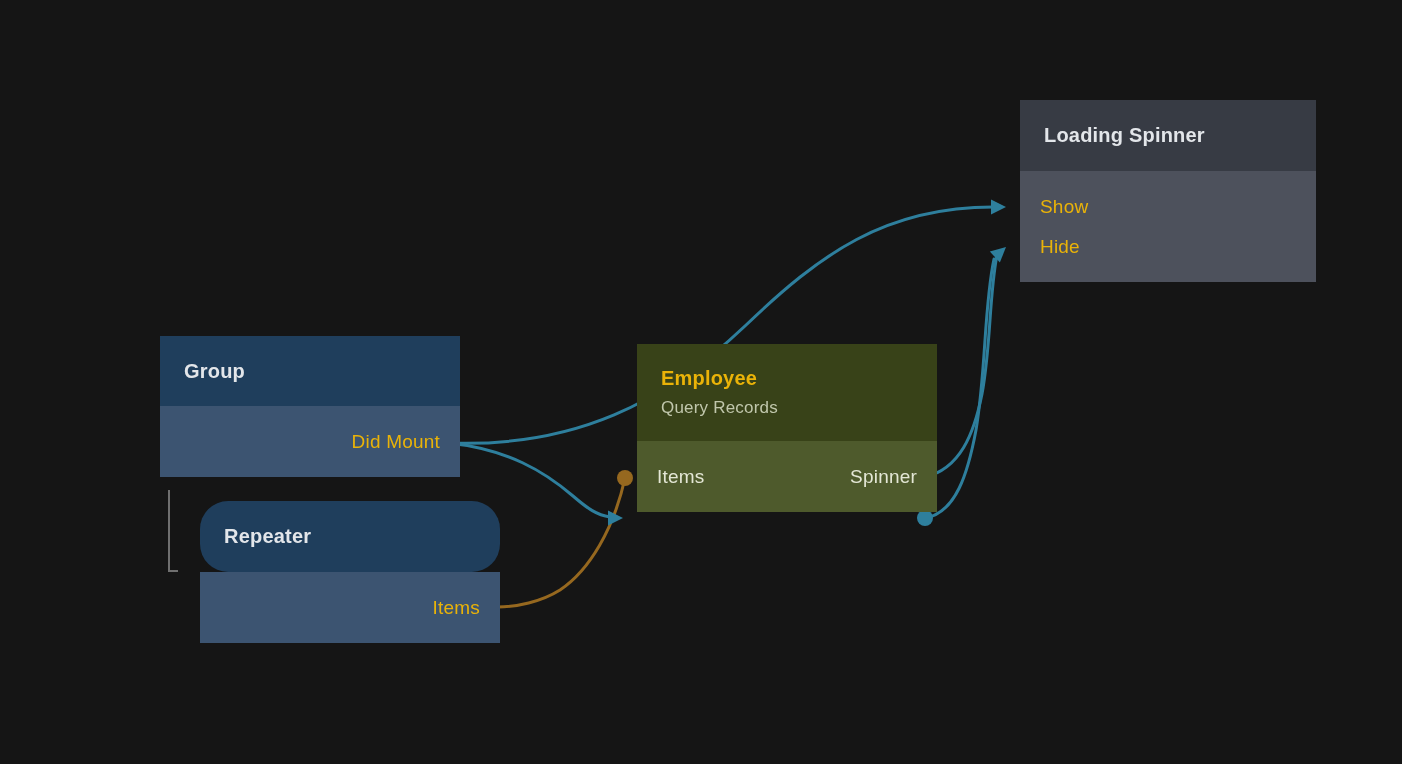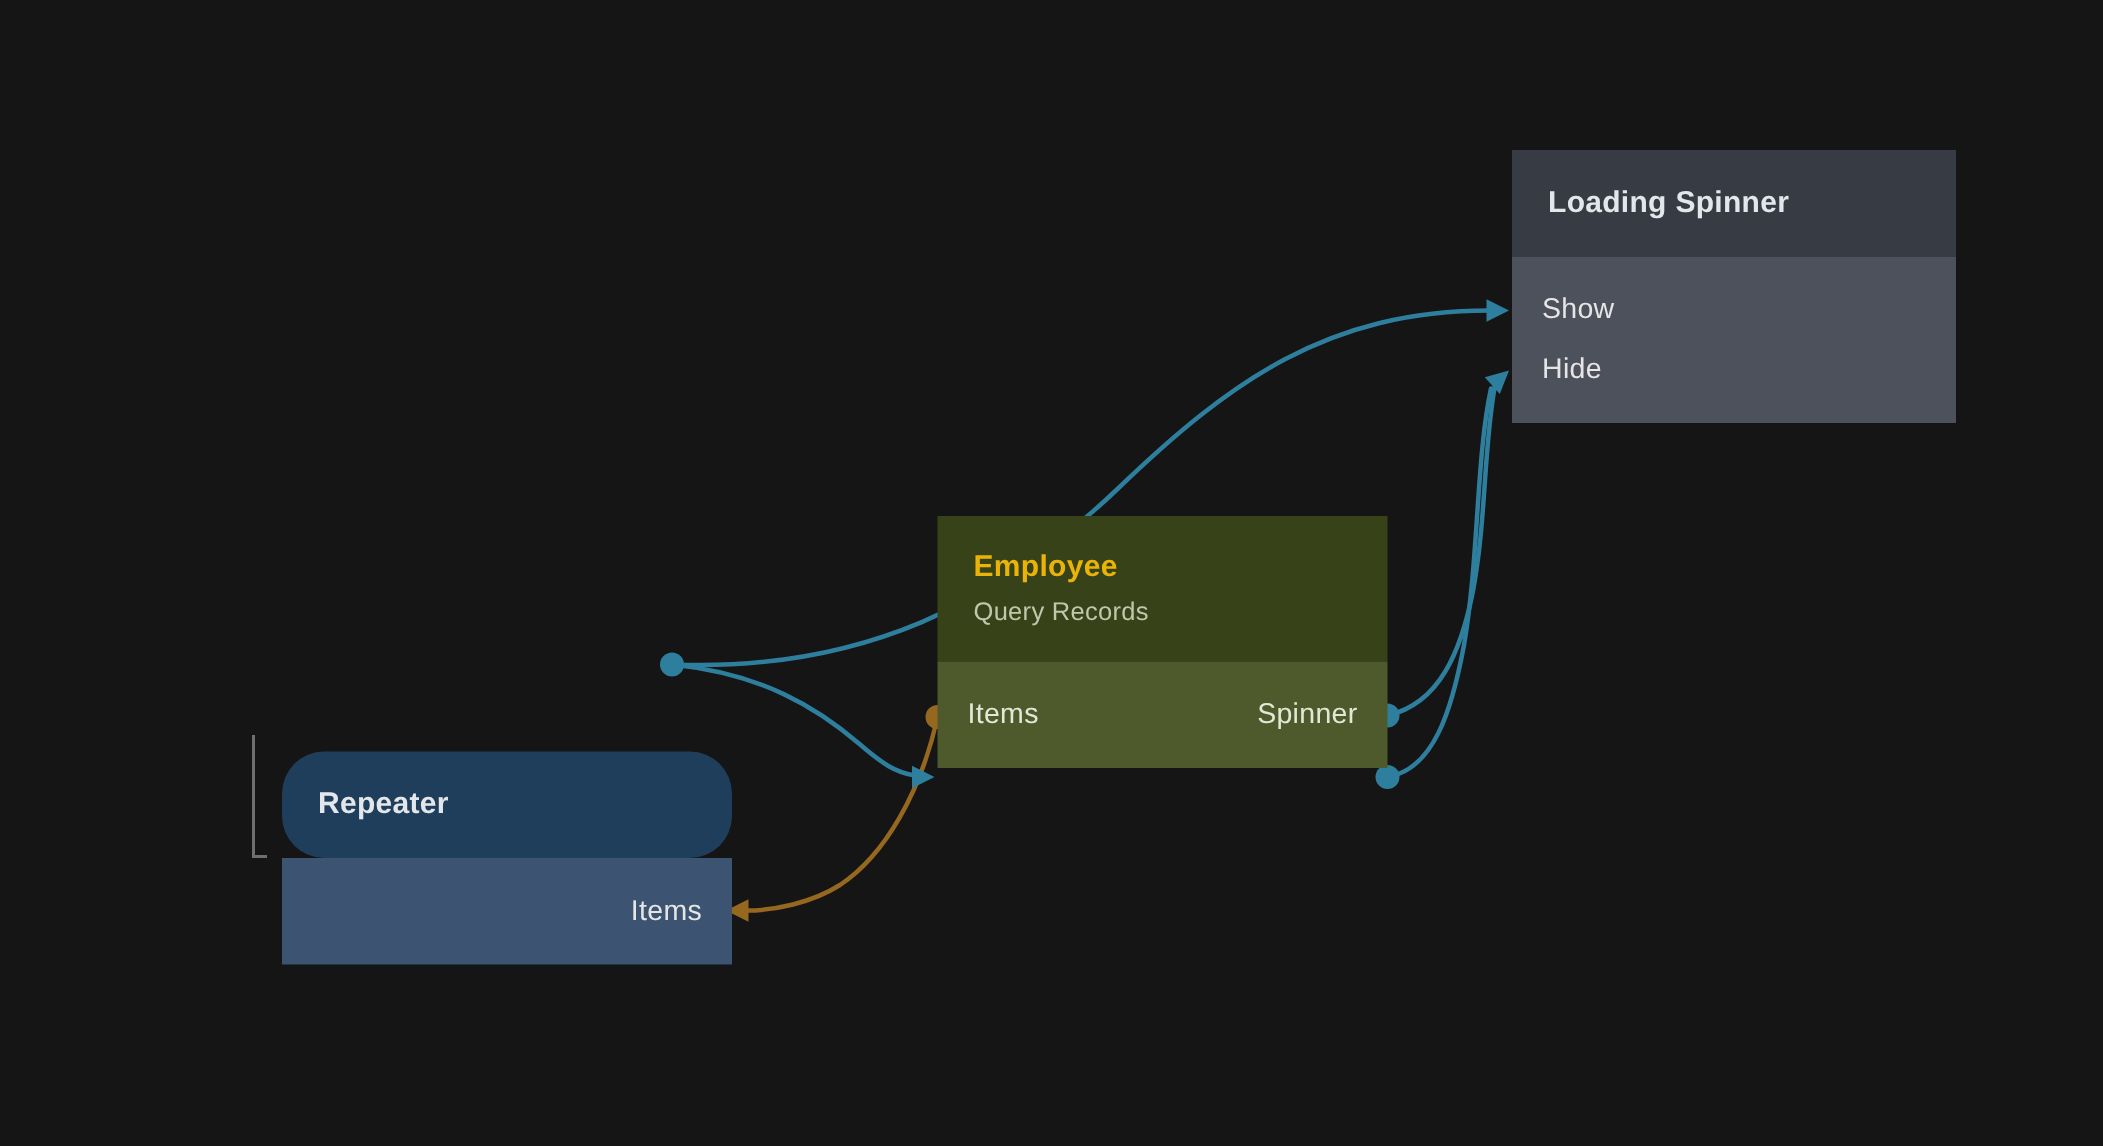--- a/index.html
+++ b/index.html
@@ -2,26 +2,26 @@
 <html><head>
 <meta charset="utf-8">
 <style>
   html,body{margin:0;padding:0;background:#151515;}
   .canvas{
     position:relative;width:1402px;height:764px;background:#151515;
     font-family:"Liberation Sans",sans-serif;overflow:hidden;
   }
   svg.wires{position:absolute;left:0;top:0;width:1402px;height:764px;pointer-events:none;}
   svg.wires *{pointer-events:auto;}
-  .node{position:absolute;box-sizing:border-box;}
+  .node{position:absolute;box-sizing:border-box;margin-left:12px;}
   .node .header{display:flex;flex-direction:column;justify-content:center;padding:0 24px;box-sizing:border-box;}
   .node .title{font-size:20px;font-weight:700;color:#e3e6ea;letter-spacing:.2px;line-height:29px;}
   .node .subtitle{font-size:17px;font-weight:400;color:#c1c7ac;letter-spacing:.2px;line-height:29px;}
   .node .body{padding:16px 0 15px 0;}
-  .row{height:40px;display:flex;align-items:center;padding:0 20px;font-size:19px;color:#e5e5e5;letter-spacing:.2px;}
+  .row{height:40px;display:flex;align-items:center;padding:0 20px;font-size:19px;color:#eab308;letter-spacing:.2px;}
   .row.right{justify-content:flex-end;}
   .row.split{justify-content:space-between;}
   
   .node-group{left:148px;top:336px;width:300px;}
   .node-group .header{height:70px;background:#1f3e5c;}
   .node-group .body{background:#3c5471;}
   
   .node-repeater{left:188px;top:501px;width:300px;}
   .node-repeater .header{height:71px;background:#1f3e5c;border-radius:28px;}
   .node-repeater .body{background:#3c5471;}
@@ -59,20 +59,30 @@
     <circle cx="925" cy="477" r="8" fill="#2e7f9d"></circle>
     <circle cx="925" cy="518" r="8" fill="#2e7f9d"></circle>
     <circle cx="625" cy="478" r="8" fill="#96681f"></circle>
 
     <polygon points="623,518 608,510.5 608,525.5" fill="#2e7f9d"></polygon>
     <polygon points="1006,207 991,199.5 991,214.5" fill="#2e7f9d"></polygon>
     <polygon points="1006,247 991,239.5 991,254.5" transform="rotate(-42 1006 247)" fill="#2e7f9d"></polygon>
     <polygon points="484,607 499,599.5 499,614.5" fill="#96681f"></polygon>
   </svg>
 
+  <div class="node node-group">
+    <div class="header">
+      <div class="title">Group</div>
+    </div>
+    <div class="body">
+      <div class="row right">
+        <span>Did Mount</span>
+      </div>
+    </div>
+  </div>
 
   <div class="node node-repeater">
     <div class="header">
       <div class="title">Repeater</div>
     </div>
     <div class="body">
       <div class="row right">
         <span>Items</span>
       </div>
     </div>

